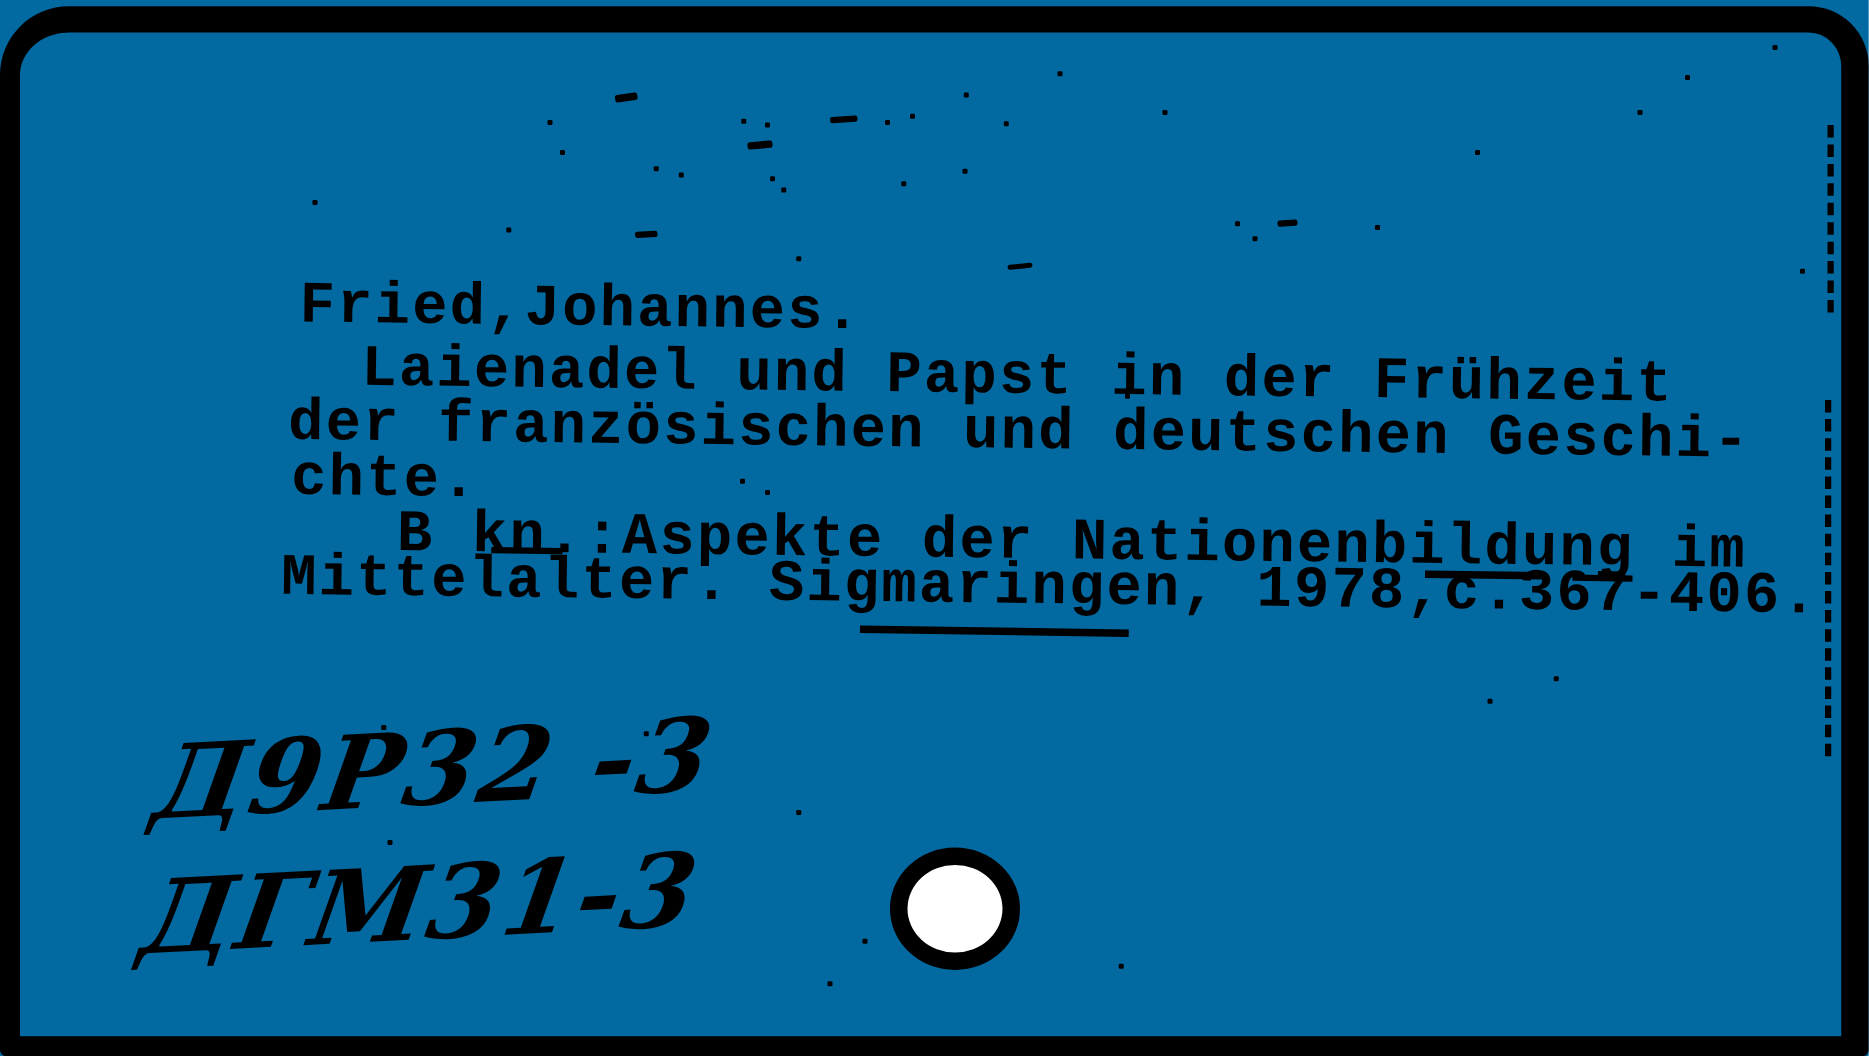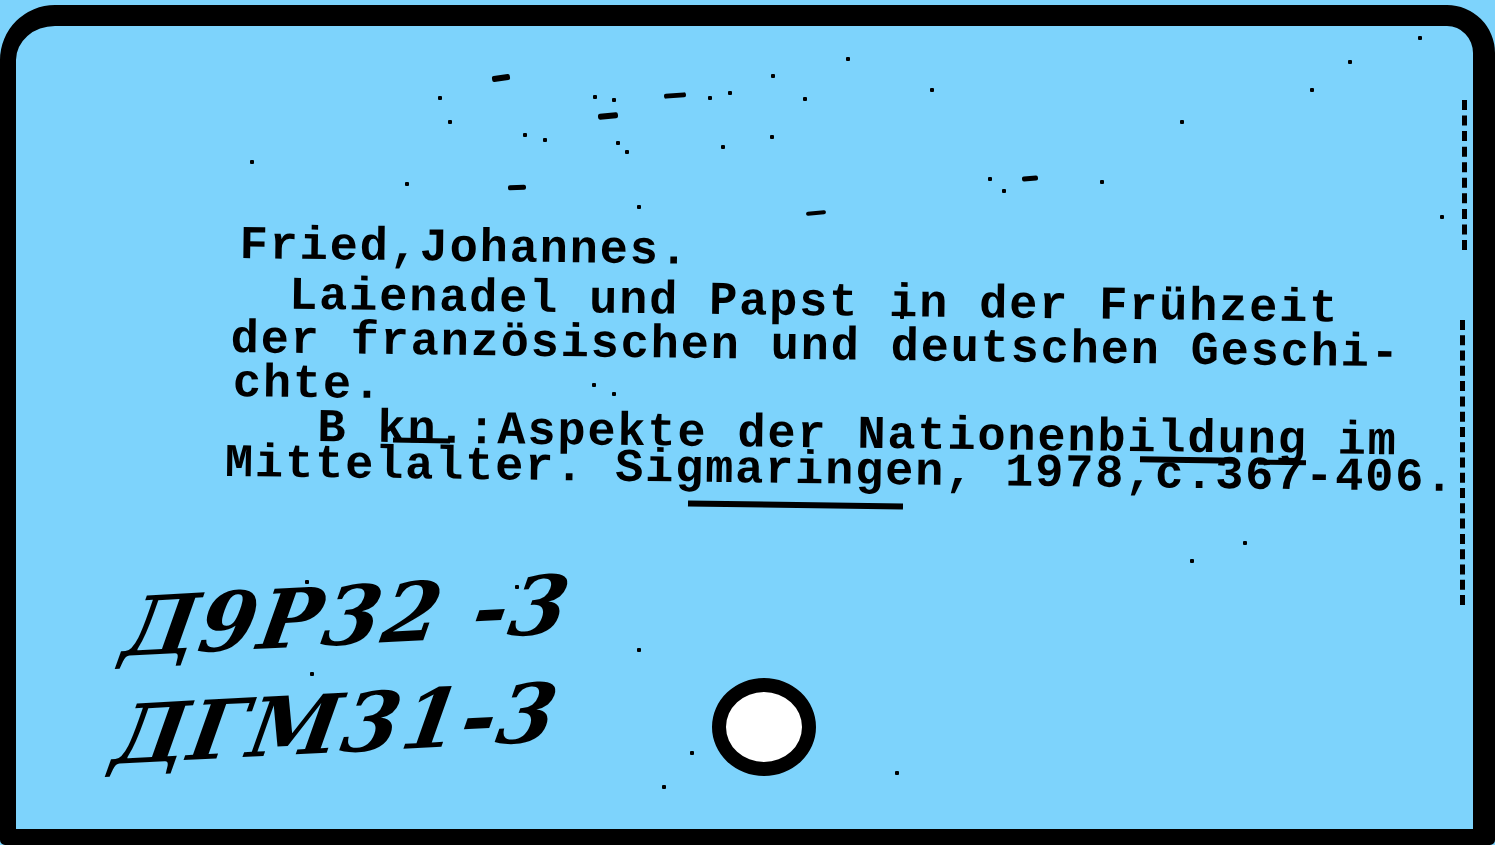--- a/index.html
+++ b/index.html
@@ -3,21 +3,21 @@
 <meta charset="utf-8">
 <style>
   html,body{margin:0;padding:0;}
   body{
     width:1495px;height:845px;
     background:#ffffff;
     overflow:hidden;
     position:relative;
     font-family:"Liberation Mono", monospace;
   }
-  .card{position:absolute;inset:0;background:#7dd3fc;}
+  .card{position:absolute;inset:0;background:#0369a1;}
 
   
   .frame{
     position:absolute;left:0;top:5px;width:1495px;height:840px;
     box-sizing:border-box;
     border:16px solid #000;
     border-top-width:21px;
     border-right-width:22px;
     border-bottom-width:16px;
     border-radius:55px 48px 5px 5px;

